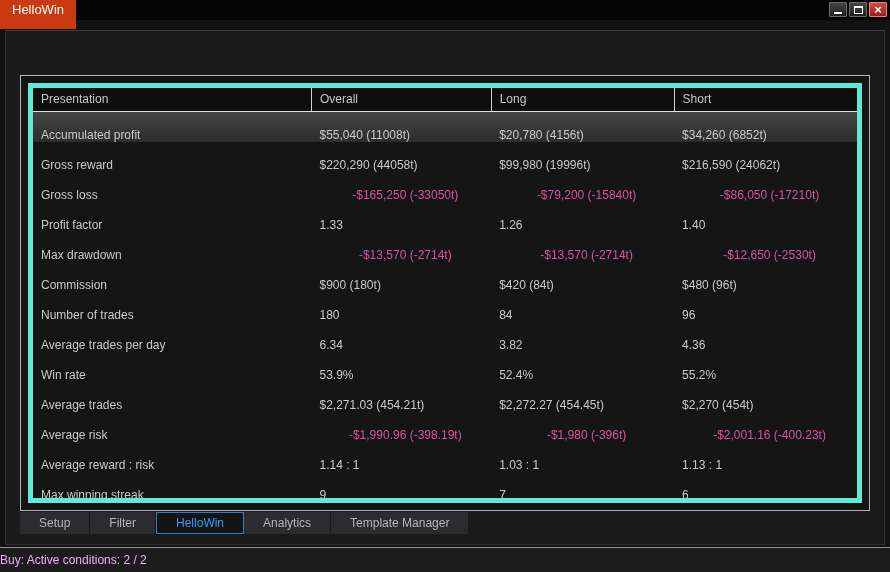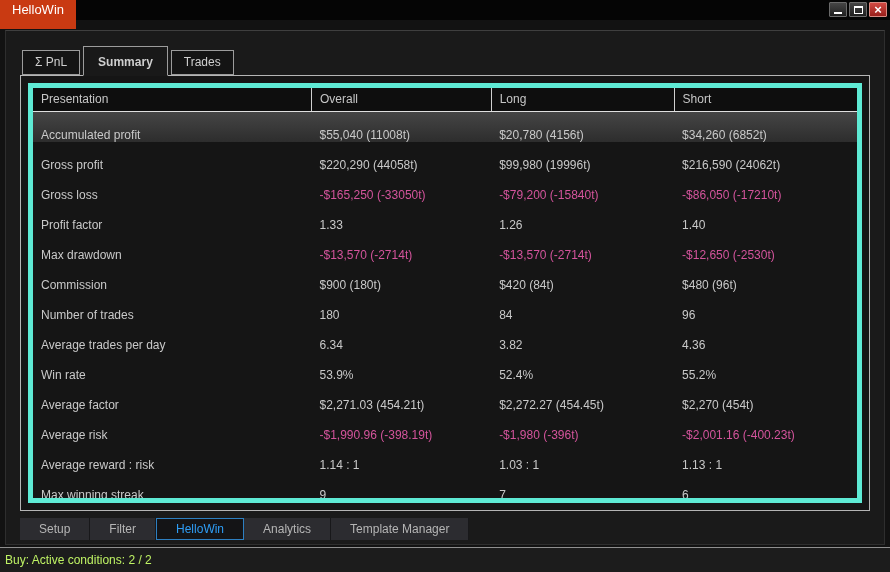--- a/index.html
+++ b/index.html
@@ -61,37 +61,37 @@
     height:23px;background:#0e0e0e;color:#c6c6c6;font-weight:400;text-align:left;
     padding:0 0 0 8px;border-right:1px solid #cfcfcf;border-bottom:1px solid #e0e0e0;
     white-space:nowrap;overflow:hidden;
   }
   thead th:last-child{border-right:none;}
   tbody td{
     height:19px;padding:16px 0 0 8px;color:#c9c9c9;
     white-space:nowrap;overflow:hidden;
   }
   tbody tr.selected{background:linear-gradient(#464646,#2d2d2d);}
-  tbody tr.negative td:not(:first-child){color:var(--pink);}
-  
-  .bottom-tabs{position:absolute;left:14px;bottom:4px;display:flex;height:22px;font-size:12px;}
+  tbody tr.negative td:not(:first-child){color:var(--pink);text-align:center;}
+  
+  .bottom-tabs{position:absolute;left:14px;bottom:10px;display:flex;height:22px;font-size:12px;}
   .bottom-tab{
     background:#2c2c30;color:#b5b5b5;line-height:22px;padding:0 19px;
     border-right:1px solid #18181a;white-space:nowrap;
   }
   .bottom-tab.active{
     background:#141416;border:1px solid var(--blue-border);
     color:var(--blue);line-height:20px;
   }
   
   .statusbar{
     position:absolute;left:0;right:0;bottom:0;height:25px;
     border-top:1px solid #8f8f8f;background:#1c1c1c;
   }
-  .status-text{display:inline-block;padding-left:5px;line-height:24px;font-size:12px;color:#bef264;text-align:right;}
+  .status-text{display:inline-block;line-height:24px;font-size:12px;color:#f0abfc;text-align:right;}
 </style>
 </head>
 <body>
 
 <div class="titlebar">
   <div class="title-label">HelloWin</div>
   <div class="win-controls">
     <div class="wbtn">
       <span class="glyph-min"></span>
     </div>
@@ -99,31 +99,20 @@
       <span class="glyph-max"></span>
     </div>
     <div class="wbtn close">
       <span class="glyph-close">×</span>
     </div>
   </div>
 </div>
 
 <div class="panel">
 
-  <div class="top-tabs">
-      <div class="top-tab">
-    <span class="lbl">Σ PnL</span>
-  </div>
-      <div class="top-tab active">
-    <span class="lbl">Summary</span>
-  </div>
-      <div class="top-tab">
-    <span class="lbl">Trades</span>
-  </div>
-    </div>
 
   <div class="content-box">
     <div class="table-wrap">
       <table>
         <colgroup>
           <col class="c-pres">
             <col class="c-overall">
             <col class="c-long">
             <col class="c-short">
         </colgroup>
@@ -136,21 +125,21 @@
           </tr>
         </thead>
         <tbody>
             <tr class="selected">
     <td>Accumulated profit</td>
     <td>$55,040 (11008t)</td>
     <td>$20,780 (4156t)</td>
     <td>$34,260 (6852t)</td>
   </tr>
             <tr>
-    <td>Gross profit</td>
+    <td>Gross reward</td>
     <td>$220,290 (44058t)</td>
     <td>$99,980 (19996t)</td>
     <td>$216,590 (24062t)</td>
   </tr>
             <tr class="negative">
     <td>Gross loss</td>
     <td>-$165,250 (-33050t)</td>
     <td>-$79,200 (-15840t)</td>
     <td>-$86,050 (-17210t)</td>
   </tr>
@@ -184,21 +173,21 @@
     <td>3.82</td>
     <td>4.36</td>
   </tr>
             <tr>
     <td>Win rate</td>
     <td>53.9%</td>
     <td>52.4%</td>
     <td>55.2%</td>
   </tr>
             <tr>
-    <td>Average factor</td>
+    <td>Average trades</td>
     <td>$2,271.03 (454.21t)</td>
     <td>$2,272.27 (454.45t)</td>
     <td>$2,270 (454t)</td>
   </tr>
             <tr class="negative">
     <td>Average risk</td>
     <td>-$1,990.96 (-398.19t)</td>
     <td>-$1,980 (-396t)</td>
     <td>-$2,001.16 (-400.23t)</td>
   </tr>

